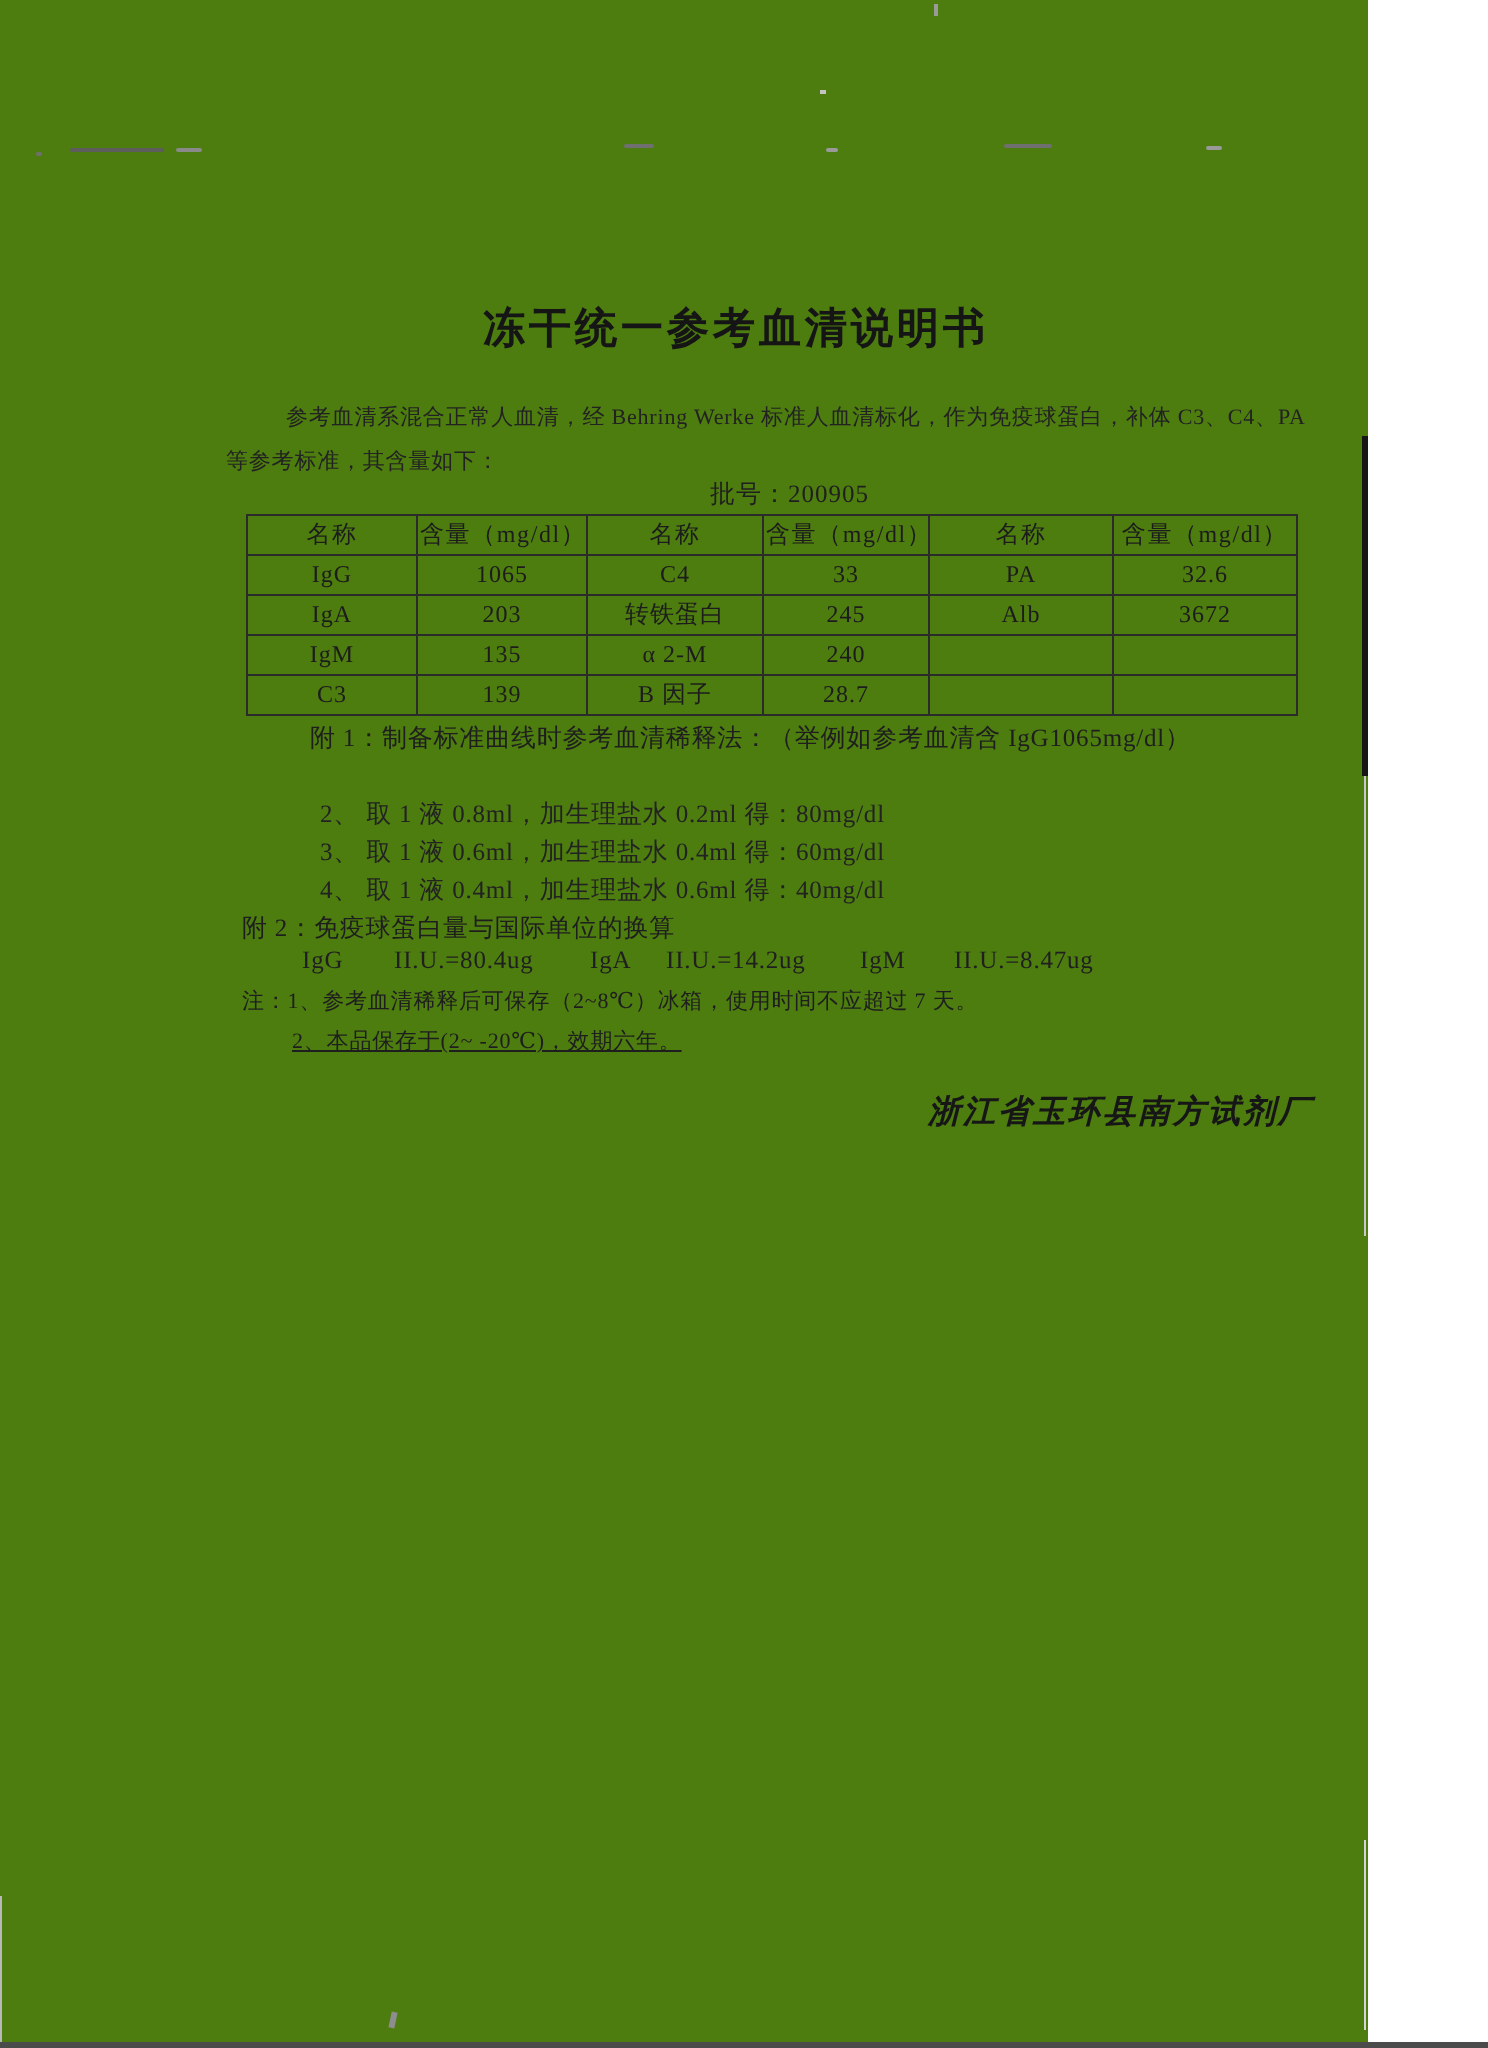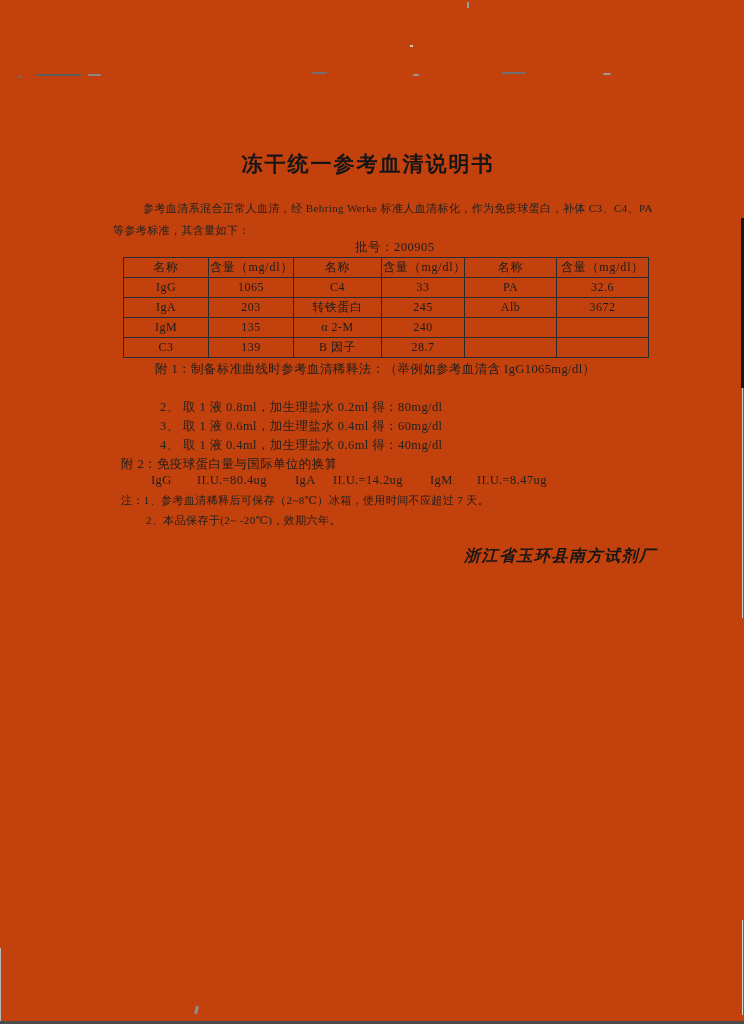--- a/index.html
+++ b/index.html
@@ -4,22 +4,22 @@
 <style>
   html,body{margin:0;padding:0;}
   body{
     width:744px;height:1024px;
     background:#ffffff;
     font-family:"Liberation Serif","DejaVu Serif",serif;
     color:#1f1f1f;
     overflow:hidden;
   }
   .page{
-    position:relative;width:744px;height:1024px;
-    background:#c2410c;
+    position:relative;width:684px;height:1024px;
+    background:#4d7c0f;
   }
   .abs{position:absolute;}
   
   .doc-title{
     top:150px;left:0;width:736px;
     text-align:center;
     font-size:21px;font-weight:bold;
     letter-spacing:2px;
     color:#151515;
   }
@@ -159,17 +159,17 @@
   <div class="abs iu-row" style="left:0;top:473px;width:744px;height:16px;">
     <span style="left:151px;">IgG</span>
     <span style="left:197px;">II.U.=80.4ug</span>
     <span style="left:295px;">IgA</span>
     <span style="left:333px;">II.U.=14.2ug</span>
     <span style="left:430px;">IgM</span>
     <span style="left:477px;">II.U.=8.47ug</span>
   </div>
 
   <div class="abs note-line" style="left:121px;top:493px;">注：1、参考血清稀释后可保存（2~8℃）冰箱，使用时间不应超过 7 天。</div>
-  <div class="abs note-line" style="left:146px;top:513px;">2、本品保存于(2~ -20℃)，效期六年。</div>
+  <div class="abs note-line" style="left:146px;top:513px;text-decoration:underline;">2、本品保存于(2~ -20℃)，效期六年。</div>
 
   <div class="abs manufacturer" style="left:464px;top:546px;">浙江省玉环县南方试剂厂</div>
 
 </div>
 
 </body></html>

